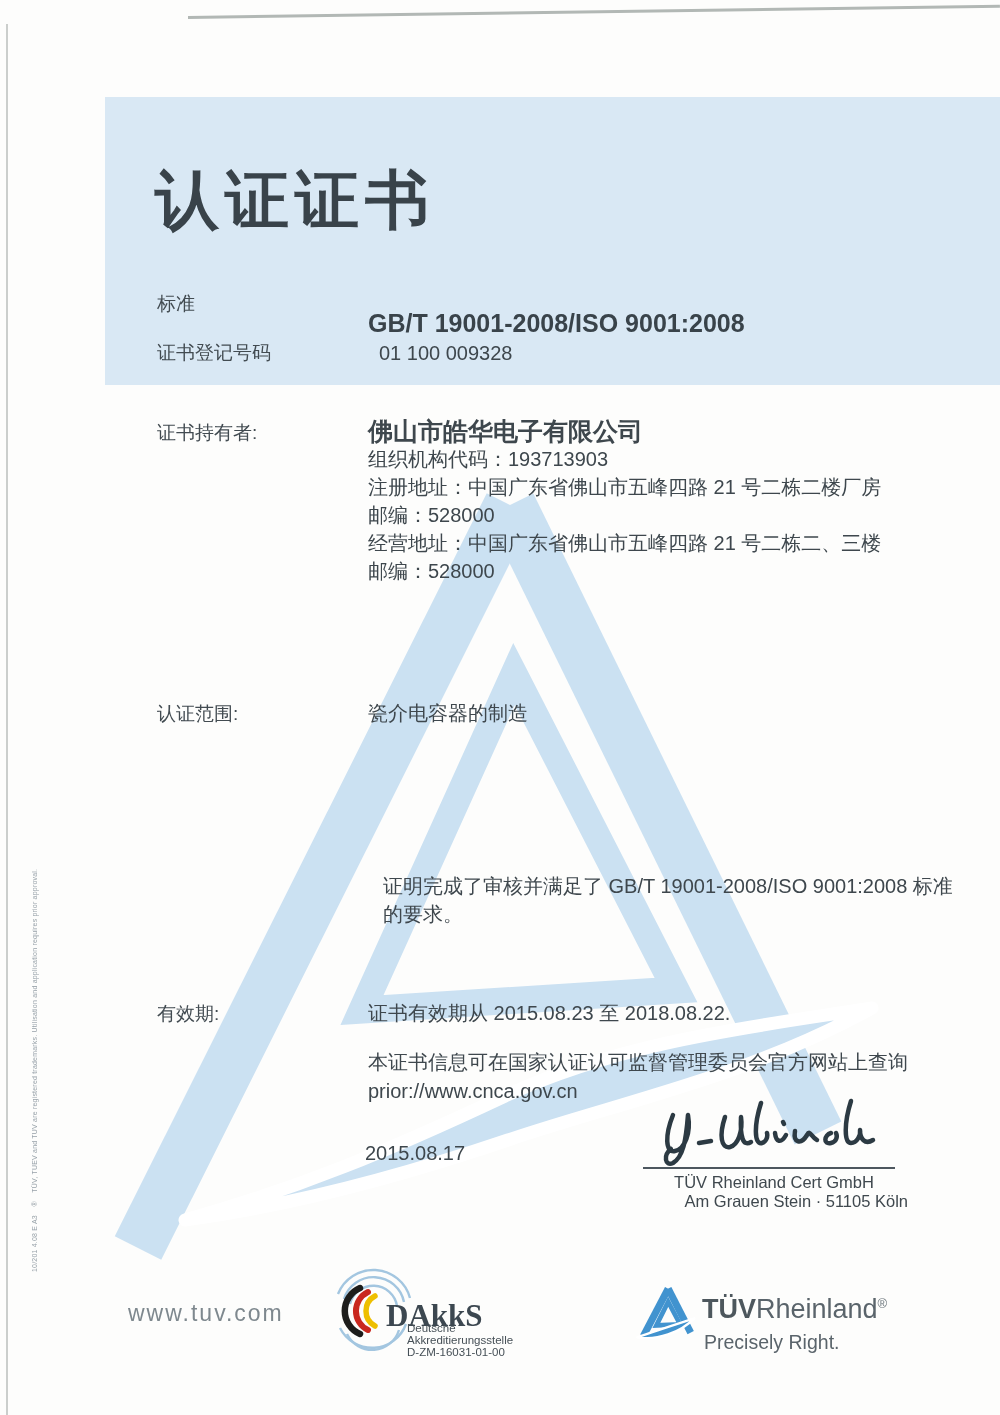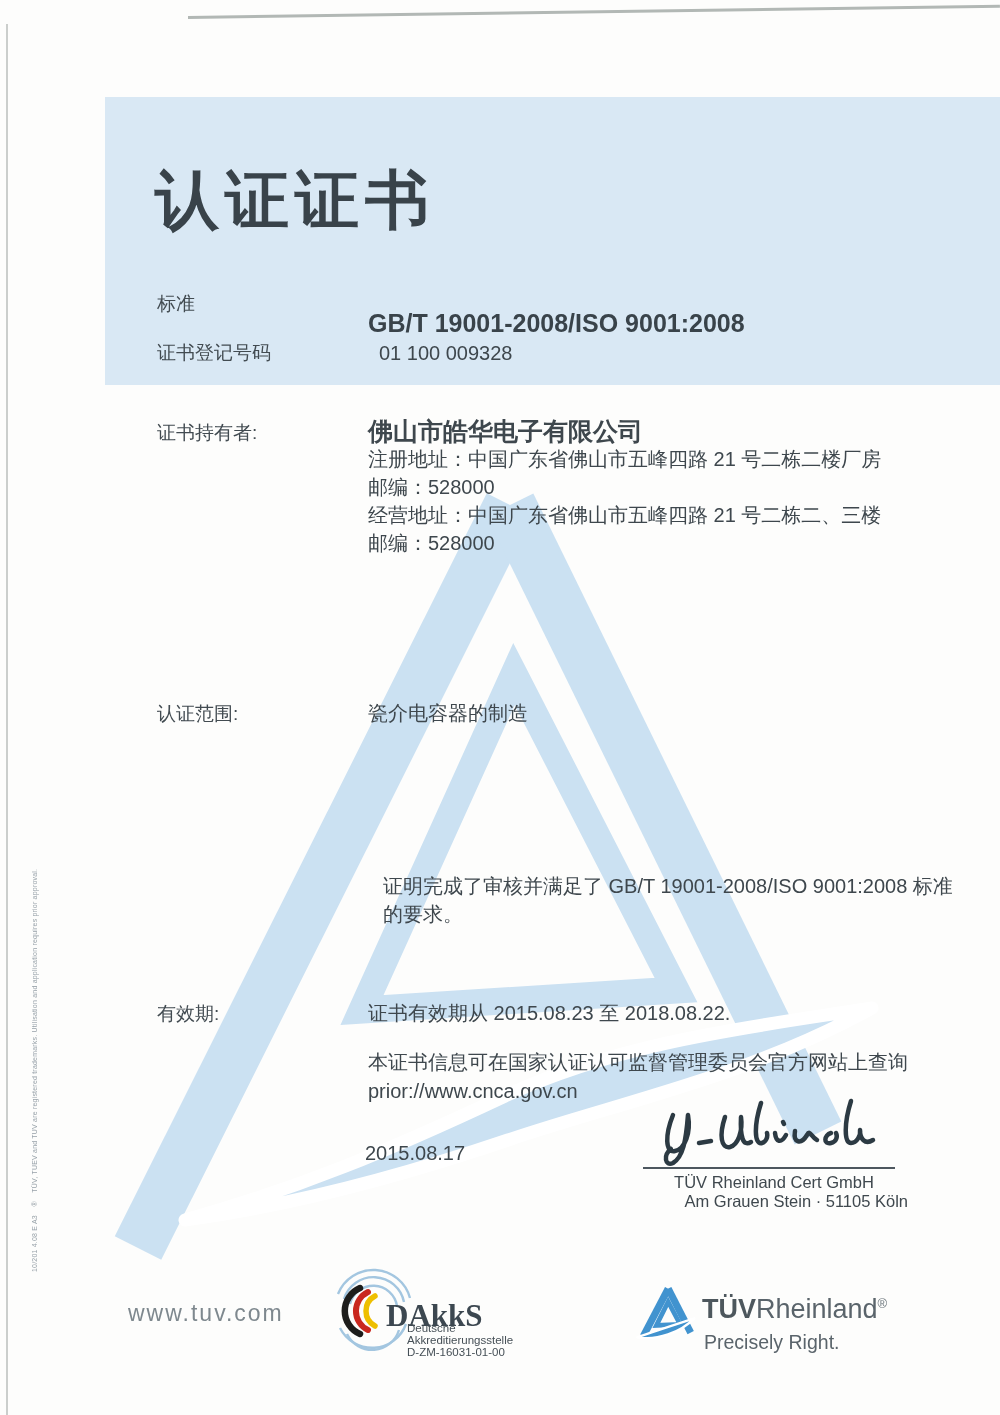--- a/index.html
+++ b/index.html
@@ -81,20 +81,21 @@
     <div class="cert-title">认证证书</div>
     <div class="standard-label">标准</div>
     <div class="standard-value">GB/T 19001-2008/ISO 9001:2008</div>
     <div class="certno-label">证书登记号码</div>
     <div class="certno-value">01 100 009328</div>
   </div>
 
   <div class="lbl holder-label">证书持有者:</div>
   <div class="val holder-block">
     <div class="holder-name">佛山市皓华电子有限公司</div>
+    <div>组织机构代码：193713903</div>
     <div>注册地址：中国广东省佛山市五峰四路 21 号二栋二楼厂房</div>
     <div>邮编：528000</div>
     <div>经营地址：中国广东省佛山市五峰四路 21 号二栋二、三楼</div>
     <div>邮编：528000</div>
   </div>
 
   <div class="lbl scope-label">认证范围:</div>
   <div class="val scope-value">瓷介电容器的制造</div>
 
   <div class="val statement">

